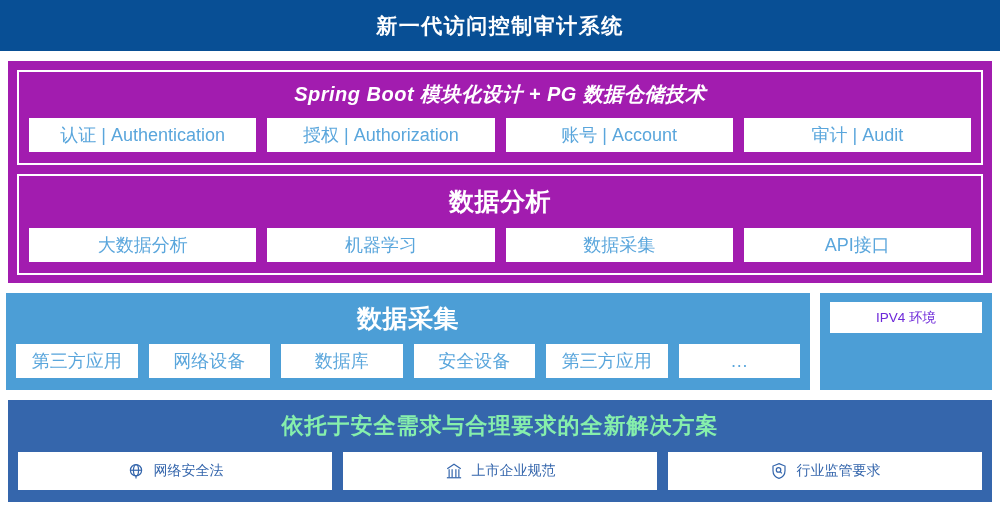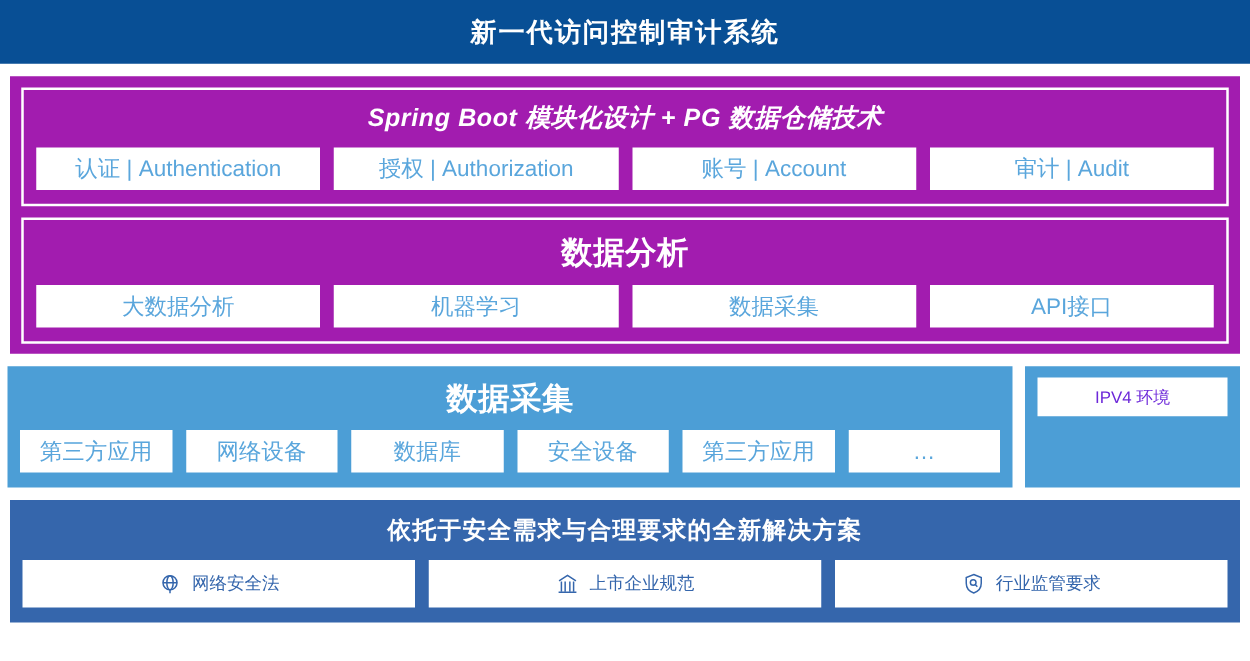--- a/index.html
+++ b/index.html
@@ -122,22 +122,22 @@
 
   
   .bottom {
     margin: 10px 8px 9px 8px;
     background: #3566ac;
     padding: 11px 10px 12px 10px;
     flex: 0 0 auto;
   }
   .bottom-title {
     text-align: center;
-    color: #ffffff;
-    font-size: 19px;
+    color: #86efac;
+    font-size: 22px;
     font-weight: bold;
     margin-bottom: 11px;
     letter-spacing: 1px;
   }
   .bottom-row { display: flex; gap: 11px; }
   .bottom-card {
     flex: 1 1 0;
     background: #ffffff;
     height: 38px;
     display: flex;

